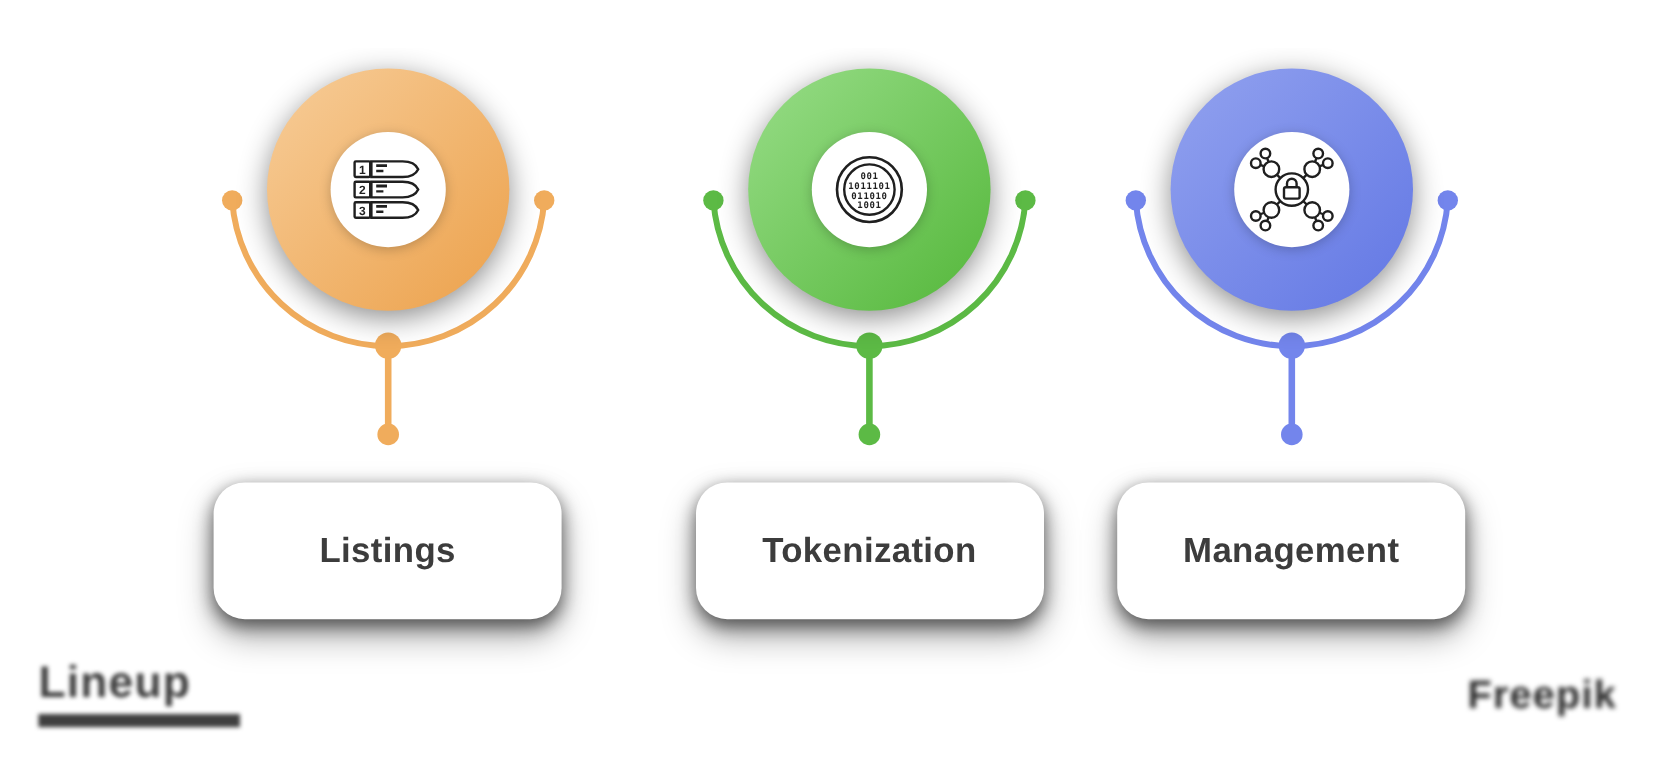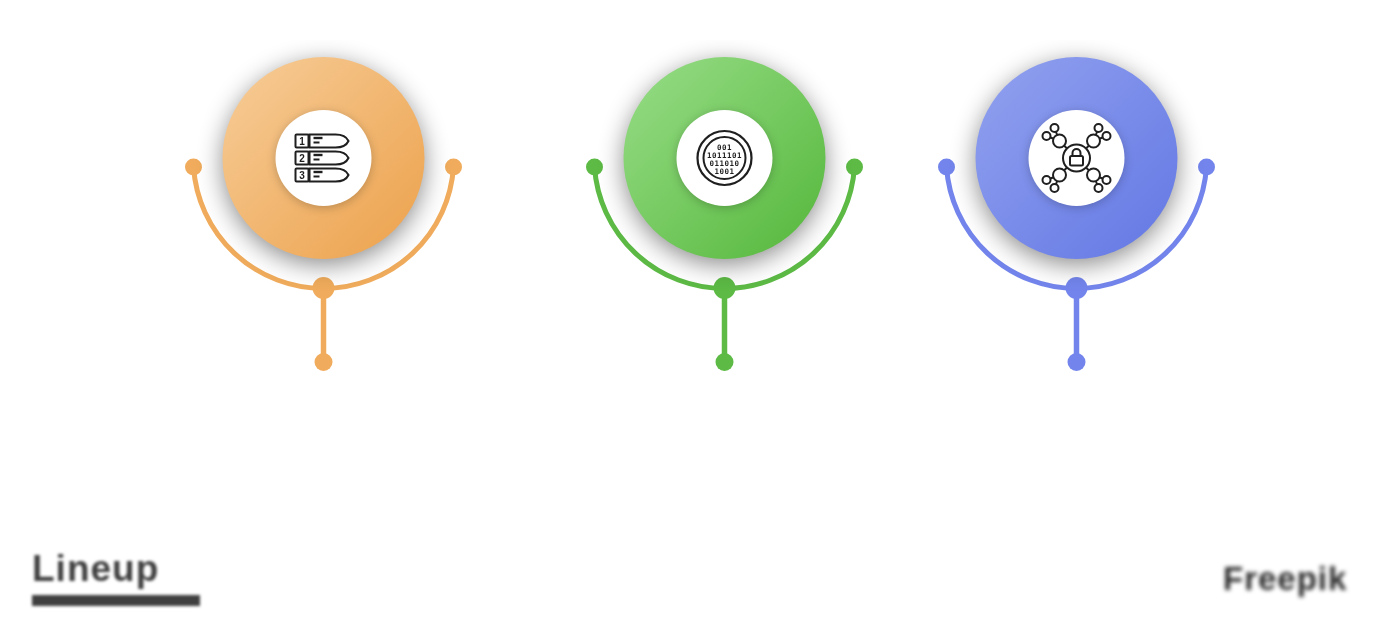--- a/index.html
+++ b/index.html
@@ -89,20 +89,23 @@
         <line class="icon-stroke" x1="-10" y1="-3" x2="-1" y2="-3" stroke-width="2.4"></line>
         <line class="icon-stroke" x1="-10" y1="1.5" x2="-4" y2="1.5" stroke-width="2"></line>
 
         <path class="icon-stroke" d="M -14 10.5 H 12 Q 22 10.5 25 17 Q 22 23.5 12 23.5 H -14 Z"></path>
         <rect class="icon-fill-white" x="-28" y="10.5" width="13" height="13" rx="1"></rect>
         <text class="list-digit" x="-21.5" y="21" font-size="10" text-anchor="middle">3</text>
         <line class="icon-stroke" x1="-10" y1="14" x2="-1" y2="14" stroke-width="2.4"></line>
         <line class="icon-stroke" x1="-10" y1="18.5" x2="-4" y2="18.5" stroke-width="2"></line>
       </g>
     </svg>
+    <div class="label-box">
+      <span>Listings</span>
+    </div>
   </div>
 
   <div class="column" style="left: 536px; color: rgb(92, 186, 69);">
     <svg class="graphic" width="377" height="360" viewBox="0 0 377 360">
       <defs>
         <linearGradient id="grad1" x1="0" y1="0" x2="1" y2="1">
           <stop offset="0" stop-color="#98DD88"></stop>
           <stop offset="1" stop-color="#54B73A"></stop>
         </linearGradient>
       </defs>
@@ -118,20 +121,23 @@
       <circle class="inner-circle" cx="188.5" cy="118" r="48" fill="#ffffff"></circle>
       <g transform="translate(188.5,118)">
         <circle class="icon-stroke" cx="0" cy="0" r="27" stroke-width="2.2"></circle>
         <circle class="icon-stroke" cx="0" cy="0" r="21" stroke-width="2"></circle>
         <text class="icon-text" x="0" y="-8.5" font-size="7.5" text-anchor="middle" letter-spacing="0.5">001</text>
         <text class="icon-text" x="0" y="-0.5" font-size="7.5" text-anchor="middle" letter-spacing="0.5">1011101</text>
         <text class="icon-text" x="0" y="7.5" font-size="7.5" text-anchor="middle" letter-spacing="0.5">011010</text>
         <text class="icon-text" x="0" y="15.5" font-size="7.5" text-anchor="middle" letter-spacing="0.5">1001</text>
       </g>
     </svg>
+    <div class="label-box">
+      <span>Tokenization</span>
+    </div>
   </div>
 
   <div class="column" style="left: 887.5px; color: rgb(115, 133, 236);">
     <svg class="graphic" width="377" height="360" viewBox="0 0 377 360">
       <defs>
         <linearGradient id="grad2" x1="0" y1="0" x2="1" y2="1">
           <stop offset="0" stop-color="#92A2EF"></stop>
           <stop offset="1" stop-color="#6277E4"></stop>
         </linearGradient>
       </defs>
@@ -173,20 +179,23 @@
           <circle class="icon-fill-white" cx="30" cy="22" r="4"></circle>
         <circle class="icon-fill-white" cx="-17" cy="17" r="6.5"></circle>
           <circle class="icon-fill-white" cx="-22" cy="30" r="4"></circle>
           <circle class="icon-fill-white" cx="-30" cy="22" r="4"></circle>
 
         <circle class="icon-fill-white" cx="0" cy="0" r="13.5"></circle>
         <path class="icon-stroke" d="M -4 -2 V -5 A 4 4 0 0 1 4 -5 V -2"></path>
         <rect class="icon-stroke" x="-6.5" y="-2" width="13" height="9.5" rx="1.5"></rect>
       </g>
     </svg>
+    <div class="label-box">
+      <span>Management</span>
+    </div>
   </div>
 
   <div class="watermark-left">
     <div class="wm-text">Lineup</div>
     <div class="wm-underline"></div>
   </div>
   <div class="watermark-right">Freepik</div>
 
 </div>
 

